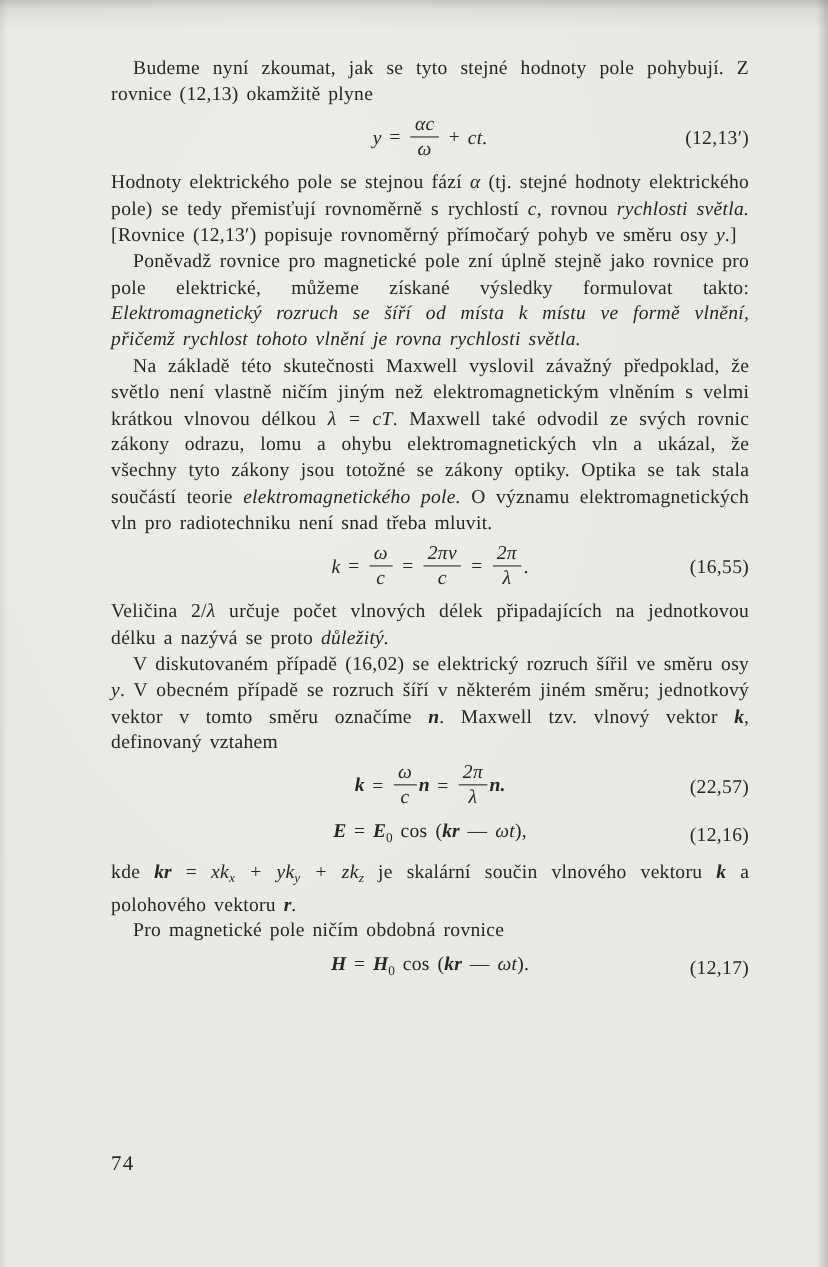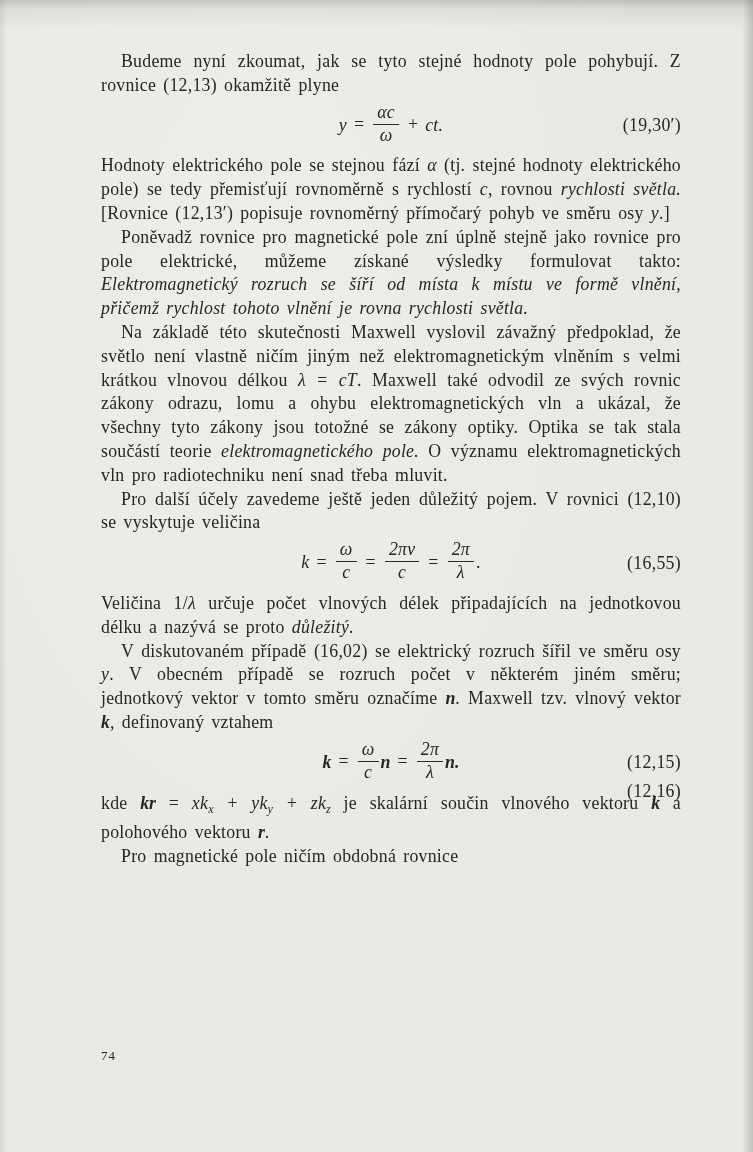--- a/index.html
+++ b/index.html
@@ -31,64 +31,68 @@
   .eqrow{position:relative;text-align:center;text-indent:0;margin:7px 0 7px;}
   .eqbody{display:inline-block;white-space:nowrap;}
   .rel{margin:0 7px;}
   .frac{
     display:inline-block;vertical-align:middle;position:relative;top:-2px;
     text-align:center;line-height:1.12;margin:0 2px;
   }
   .frac .num{display:block;padding:0 4px 1px;border-bottom:1.3px solid #2c2c2c;font-style:italic;}
   .frac .den{display:block;padding-top:1px;}
   .eqlabel{position:absolute;right:0;top:50%;transform:translateY(-50%);letter-spacing:0.3px;}
-  .pagenum{position:absolute;left:101px;top:1048px;font-size:13px;letter-spacing:1px;}
+  .pagenum{position:absolute;left:101px;top:1048px;font-size:19px;letter-spacing:1px;}
 </style>
 </head>
 <body>
 
 <div class="page">
   <div class="content">
 
     <p class="para ind">Budeme nyní zkoumat, jak se tyto stejné hodnoty pole pohybují. Z rovnice (12,13) okamžitě plyne</p>
 
     <div class="eqrow">
       <span class="eqbody"><span class="it">y</span><span class="rel">=</span><span class="frac"><span class="num it">αc</span><span class="den it">ω</span></span><span class="rel">+</span><span class="it">ct.</span></span>
-      <span class="eqlabel">(19,30′)</span>
+      <span class="eqlabel">(12,13′)</span>
     </div>
 
     <p class="para"><span>Hodnoty elektrického pole se stejnou fází </span><span class="it">α</span><span> (tj. stejné hodnoty elektrického pole) se tedy přemisťují rovnoměrně s rychlostí </span><span class="it">c</span><span>, rovnou </span><span class="it">rychlosti světla.</span><span> [Rovnice (12,13′) popisuje rovnoměrný přímočarý pohyb ve směru osy </span><span class="it">y</span><span>.]</span></p>
 
     <p class="para ind"><span>Poněvadž rovnice pro magnetické pole zní úplně stejně jako rovnice pro pole elektrické, můžeme získané výsledky formulovat takto: </span><span class="it">Elektromagnetický rozruch se šíří od místa k místu ve formě vlnění, přičemž rychlost tohoto vlnění je rovna rychlosti světla.</span></p>
 
     <p class="para ind"><span>Na základě této skutečnosti Maxwell vyslovil závažný předpoklad, že světlo není vlastně ničím jiným než elektromagnetickým vlněním s velmi krátkou vlnovou délkou </span><span class="it">λ = cT</span><span>. Maxwell také odvodil ze svých rovnic zákony odrazu, lomu a ohybu elektromagnetických vln a ukázal, že všechny tyto zákony jsou totožné se zákony optiky. Optika se tak stala součástí teorie </span><span class="it">elektromagnetického pole.</span><span> O významu elektromagnetických vln pro radiotechniku není snad třeba mluvit.</span></p>
 
-    <p class="para ind">Pro další účely zavedeme ještě jeden důležitý pojem. V rovnici (12,10) se vyskytuje veličina</p>
 
     <div class="eqrow">
       <span class="eqbody"><span class="it">k</span><span class="rel">=</span><span class="frac"><span class="num it">ω</span><span class="den it">c</span></span><span class="rel">=</span><span class="frac"><span class="num it">2πν</span><span class="den it">c</span></span><span class="rel">=</span><span class="frac"><span class="num it">2π</span><span class="den it">λ</span></span><span>.</span></span>
       <span class="eqlabel">(16,55)</span>
     </div>
 
-    <p class="para"><span>Veličina 1/</span><span class="it">λ</span><span> určuje počet vlnových délek připadajících na jednotkovou délku a nazývá se proto </span><span class="it">důležitý.</span></p>
+    <p class="para"><span>Veličina 2/</span><span class="it">λ</span><span> určuje počet vlnových délek připadajících na jednotkovou délku a nazývá se proto </span><span class="it">důležitý.</span></p>
 
-    <p class="para ind"><span>V diskutovaném případě (16,02) se elektrický rozruch šířil ve směru osy </span><span class="it">y</span><span>. V obecném případě se rozruch počet v některém jiném směru; jednotkový vektor v tomto směru označíme </span><span class="bv">n</span><span>. Maxwell tzv. vlnový vektor </span><span class="bv">k</span><span>, definovaný vztahem</span></p>
+    <p class="para ind"><span>V diskutovaném případě (16,02) se elektrický rozruch šířil ve směru osy </span><span class="it">y</span><span>. V obecném případě se rozruch šíří v některém jiném směru; jednotkový vektor v tomto směru označíme </span><span class="bv">n</span><span>. Maxwell tzv. vlnový vektor </span><span class="bv">k</span><span>, definovaný vztahem</span></p>
 
     <div class="eqrow">
       <span class="eqbody"><span class="bv">k</span><span class="rel">=</span><span class="frac"><span class="num it">ω</span><span class="den it">c</span></span><span class="bv">n</span><span class="rel">=</span><span class="frac"><span class="num it">2π</span><span class="den it">λ</span></span><span class="bv">n.</span></span>
-      <span class="eqlabel">(12,15)</span>
+      <span class="eqlabel">(22,57)</span>
     </div>
 
 
 
     <div class="eqrow">
+      <span class="eqbody"><span class="bv">E</span><span class="rel">=</span><span class="bv">E</span><span class="sub">0</span>&nbsp;<span>cos (</span><span class="bv">kr</span>&nbsp;<span>—</span>&nbsp;<span class="it">ωt</span><span>),</span></span>
       <span class="eqlabel">(12,16)</span>
     </div>
 
     <p class="para"><span>kde </span><span class="bv">kr</span><span> = </span><span class="it">xk</span><span class="sub it">x</span><span class="it"> + yk</span><span class="sub it">y</span><span class="it"> + zk</span><span class="sub it">z</span><span> je skalární součin vlnového vektoru </span><span class="bv">k</span><span> a polohového vektoru </span><span class="bv">r</span><span>.</span></p>
 
     <p class="para ind">Pro magnetické pole ničím obdobná rovnice</p>
 
+    <div class="eqrow">
+      <span class="eqbody"><span class="bv">H</span><span class="rel">=</span><span class="bv">H</span><span class="sub">0</span>&nbsp;<span>cos (</span><span class="bv">kr</span>&nbsp;<span>—</span>&nbsp;<span class="it">ωt</span><span>).</span></span>
+      <span class="eqlabel">(12,17)</span>
+    </div>
 
   </div>
 
   <div class="pagenum">74</div>
 </div>
 
 </body></html>

